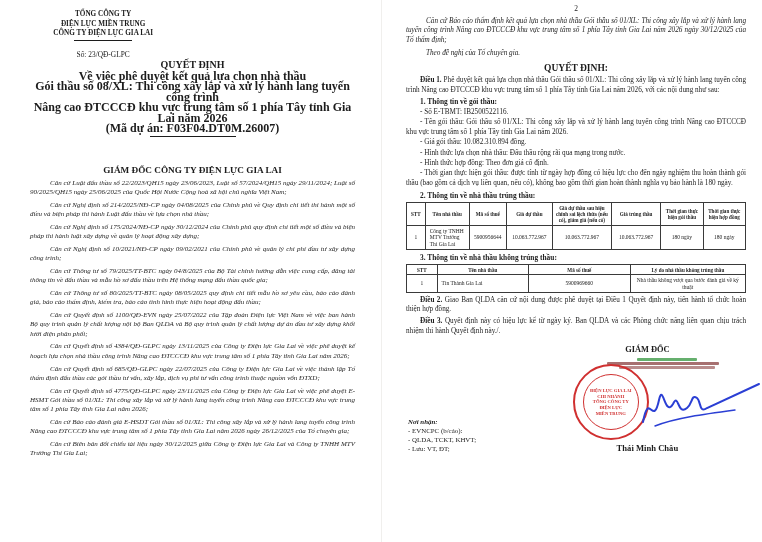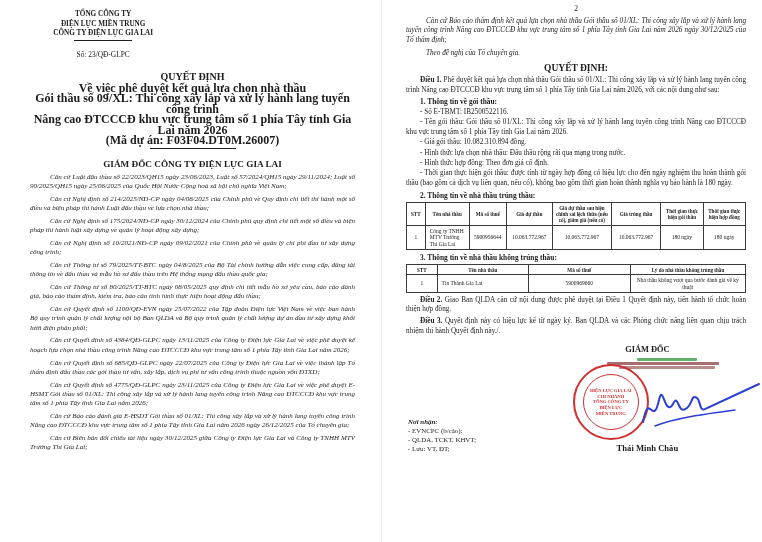--- a/index.html
+++ b/index.html
@@ -19,25 +19,25 @@
   .hdr-left { width:45%; text-align:center; }
   .hdr-right { width:55%; text-align:center; }
   .hdr-left .ln { font-weight:bold; font-size:7.2px; line-height:9.5px; }
   .hr-short { width:58px; border-bottom:1px solid #1c1c1c; margin:1px auto 0; }
   .doc-number { font-size:7.4px; margin-top:9px; }
   .motto1 { font-weight:bold; font-size:7.8px; line-height:10px; }
   .motto2 { font-weight:bold; font-size:7.6px; line-height:10px; display:inline-block; border-bottom:1px solid #1c1c1c; padding-bottom:1px; }
   .place-date { font-style:italic; font-size:7.4px; margin-top:12px; }
 
   
-  .title-block { text-align:center; margin-top:12px; }
+  .title-block { text-align:center; }
   .title-main { font-weight:bold; font-size:10px; line-height:12px; }
   .title-sub  { font-weight:bold; font-size:12px; line-height:10.5px; }
   .title-underline { width:86px; border-bottom:1px solid #1c1c1c; margin:2px auto 0; }
-  .issuer { text-align:center; font-weight:bold; font-size:9.2px; margin-top:10px; margin-bottom:4px; }
+  .issuer { text-align:center; font-weight:bold; font-size:9.2px; margin-top:28px; margin-bottom:4px; }
 
   
   .basis { font-style:italic; font-size:7px; line-height:9.3px; text-align:justify; text-indent:20px; margin-top:3.5px; }
   .page-right .basis { font-size:7.2px; line-height:9.4px; }
   .pagenum { text-align:center; font-size:7.5px; margin-bottom:4px; }
   .decision-heading { text-align:center; font-weight:bold; font-size:9.5px; margin-top:5px; margin-bottom:2px; }
   .art { font-size:7.2px; line-height:9.4px; text-align:justify; text-indent:14px; margin-top:3px; }
   .art b { font-weight:bold; }
   .sec-head { font-weight:bold; font-size:7.4px; line-height:9.6px; text-indent:14px; margin-top:2.5px; }
   .item { font-size:7.2px; line-height:9.4px; text-align:justify; text-indent:14px; margin-top:1px; }
@@ -81,21 +81,21 @@
         <div class="ln">ĐIỆN LỰC MIỀN TRUNG</div>
         <div class="ln">CÔNG TY ĐIỆN LỰC GIA LAI</div>
         <div class="hr-short"></div>
         <div class="doc-number">Số: 23/QĐ-GLPC</div>
       </div>
     </div>
 
     <div class="title-block">
       <div class="title-main">QUYẾT ĐỊNH</div>
       <div class="title-sub">Về việc phê duyệt kết quả lựa chọn nhà thầu</div>
-      <div class="title-sub">Gói thầu số 09/XL: Thi công xây lắp và xử lý hành lang tuyến công trình</div>
+      <div class="title-sub">Gói thầu số 08/XL: Thi công xây lắp và xử lý hành lang tuyến công trình</div>
       <div class="title-sub">Nâng cao ĐTCCCĐ khu vực trung tâm số 1 phía Tây tỉnh Gia Lai năm 2026</div>
       <div class="title-sub">(Mã dự án: F03F04.DT0M.26007)</div>
       <div class="title-underline"></div>
     </div>
 
     <div class="issuer">GIÁM ĐỐC CÔNG TY ĐIỆN LỰC GIA LAI</div>
 
     <p class="basis">Căn cứ Luật đấu thầu số 22/2023/QH15 ngày 23/06/2023, Luật số 57/2024/QH15 ngày 29/11/2024; Luật số 90/2025/QH15 ngày 25/06/2025 của Quốc Hội Nước Cộng hoà xã hội chủ nghĩa Việt Nam;</p>
     <p class="basis">Căn cứ Nghị định số 214/2025/NĐ-CP ngày 04/08/2025 của Chính phủ về Quy định chi tiết thi hành một số điều và biện pháp thi hành Luật đấu thầu về lựa chọn nhà thầu;</p>
     <p class="basis">Căn cứ Nghị định số 175/2024/NĐ-CP ngày 30/12/2024 của Chính phủ quy định chi tiết một số điều và biện pháp thi hành luật xây dựng về quản lý hoạt động xây dựng;</p>

